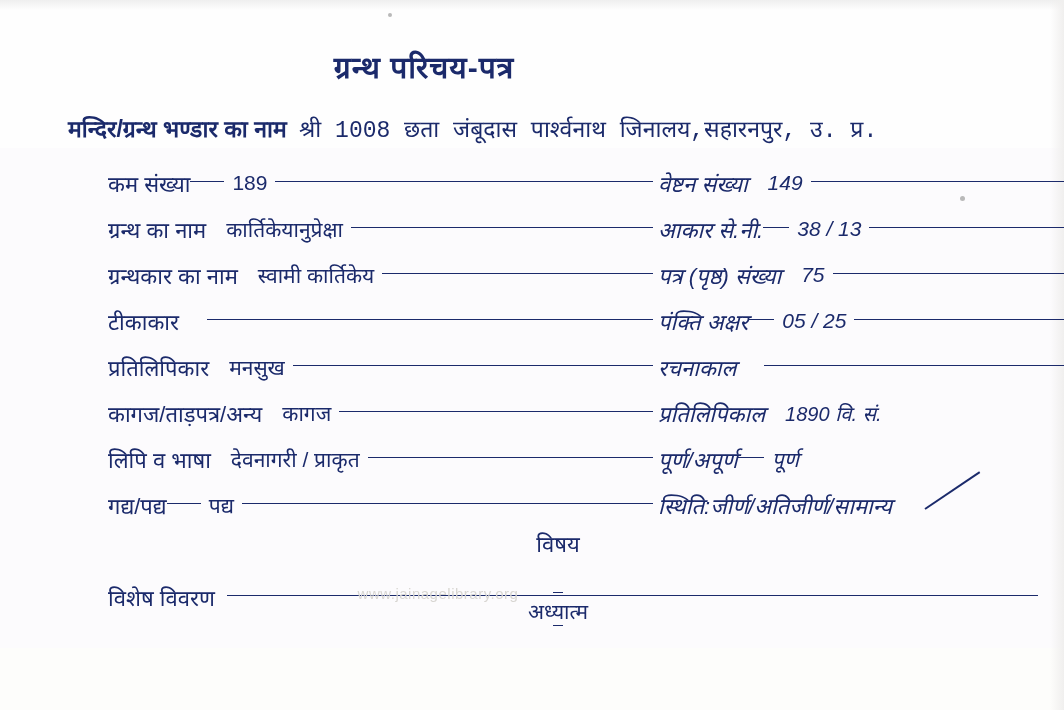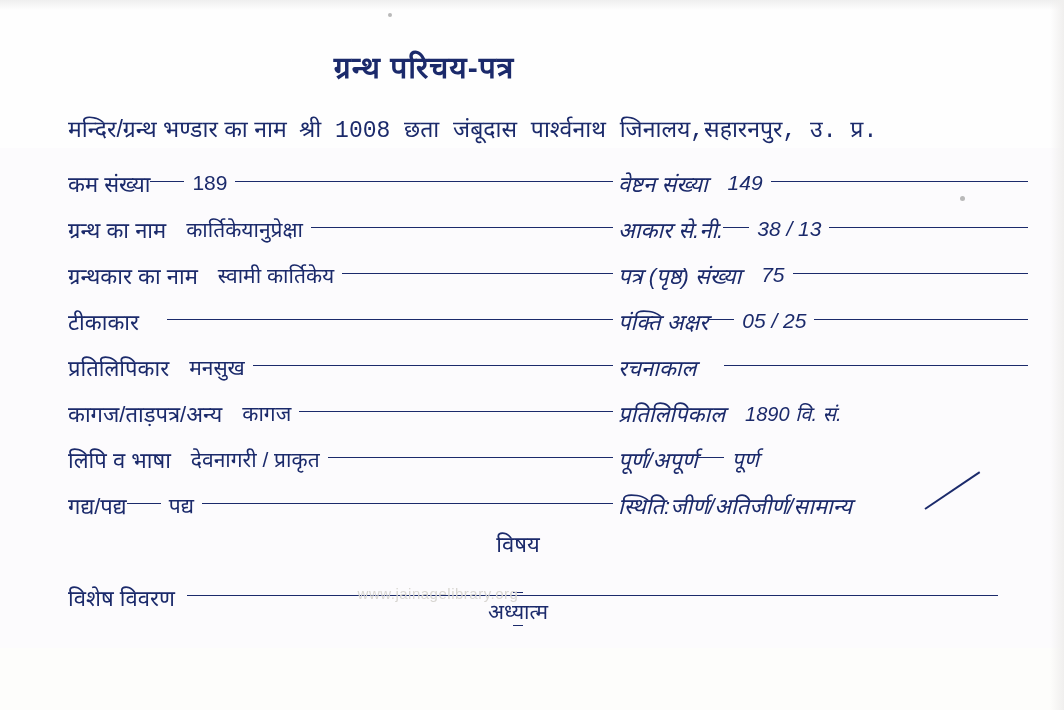--- a/index.html
+++ b/index.html
@@ -61,40 +61,41 @@
 
   .header-line {
     position: absolute;
     top: 112px;
     left: 68px;
     width: 950px;
     font-size: 23px;
     white-space: nowrap;
     color: #1b2a6b;
   }
-  .header-line .hdr-label { font-weight: normal; }
+  .header-line .hdr-label { font-weight: bold; }
   .header-line .hdr-value { margin-left: 6px; font-family: Liberation Mono, monospace; }
 
   .grid {
     position: absolute;
     top: 160px;
     left: 0;
     width: 1064px;
   }
   .row {
     position: relative;
     height: 46px;
   }
   .cell {
     position: absolute;
     top: 0;
     height: 46px;
     display: flex;
     align-items: center;
     white-space: nowrap;
+    margin-left: 40px;
   }
   .cell-left { left: 68px; width: 545px; }
   .cell-right { left: 618px; width: 410px; font-style: italic; }
 
   .label {
     font-size: 22px;
     color: #1b2a6b;
     flex: 0 0 auto;
   }
 

